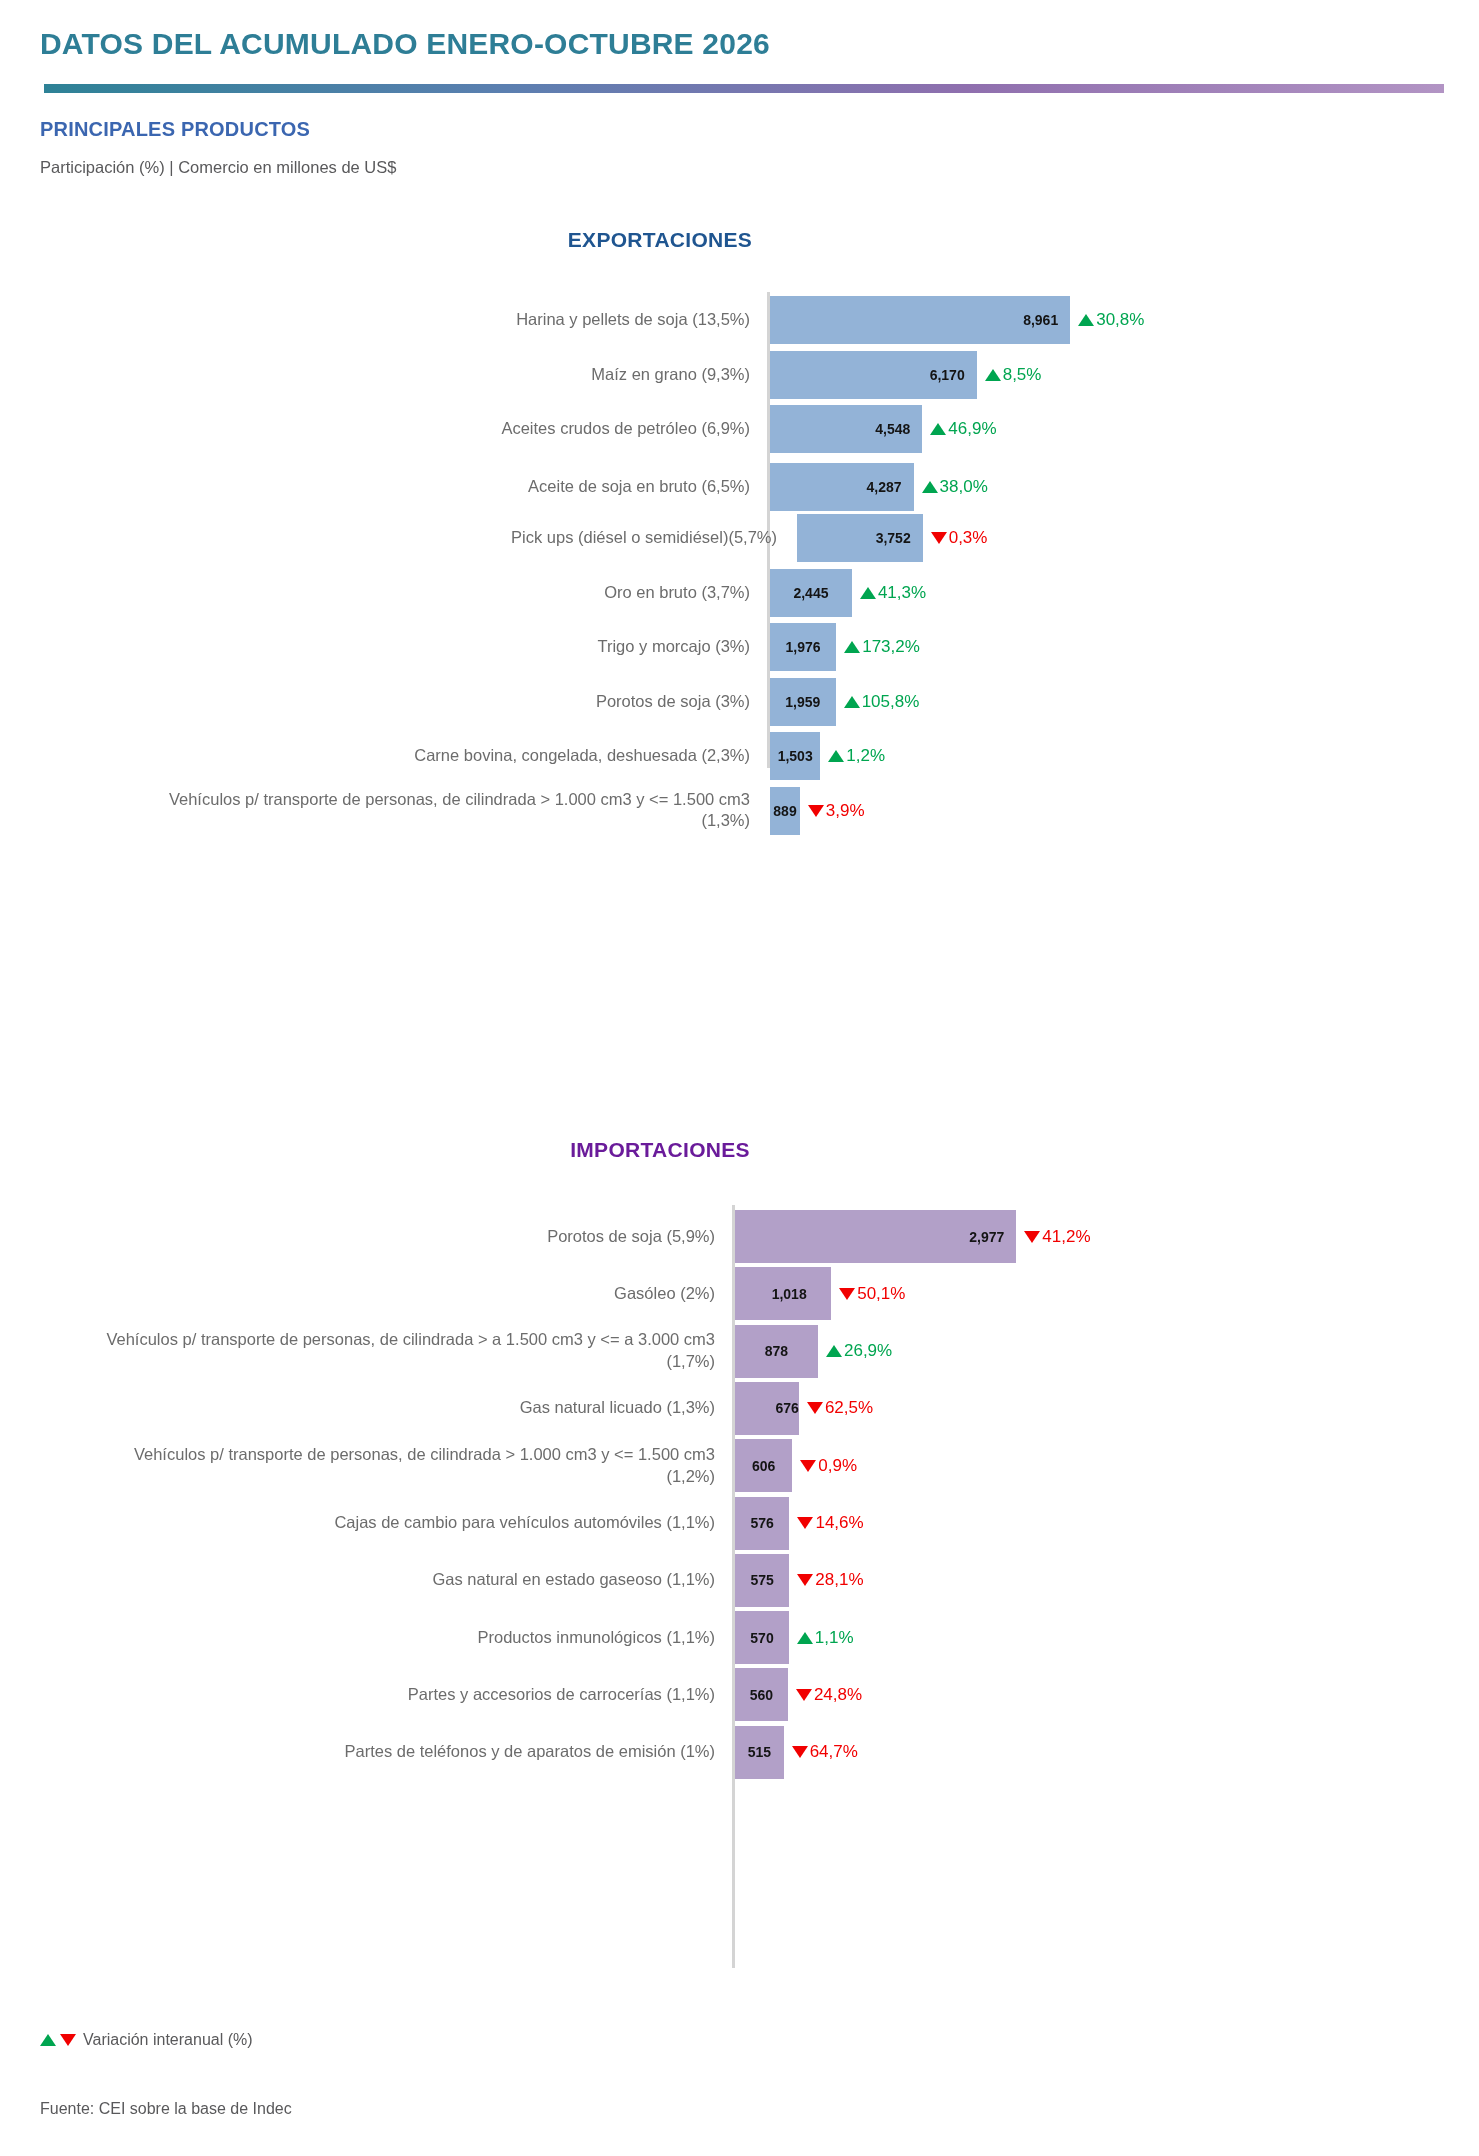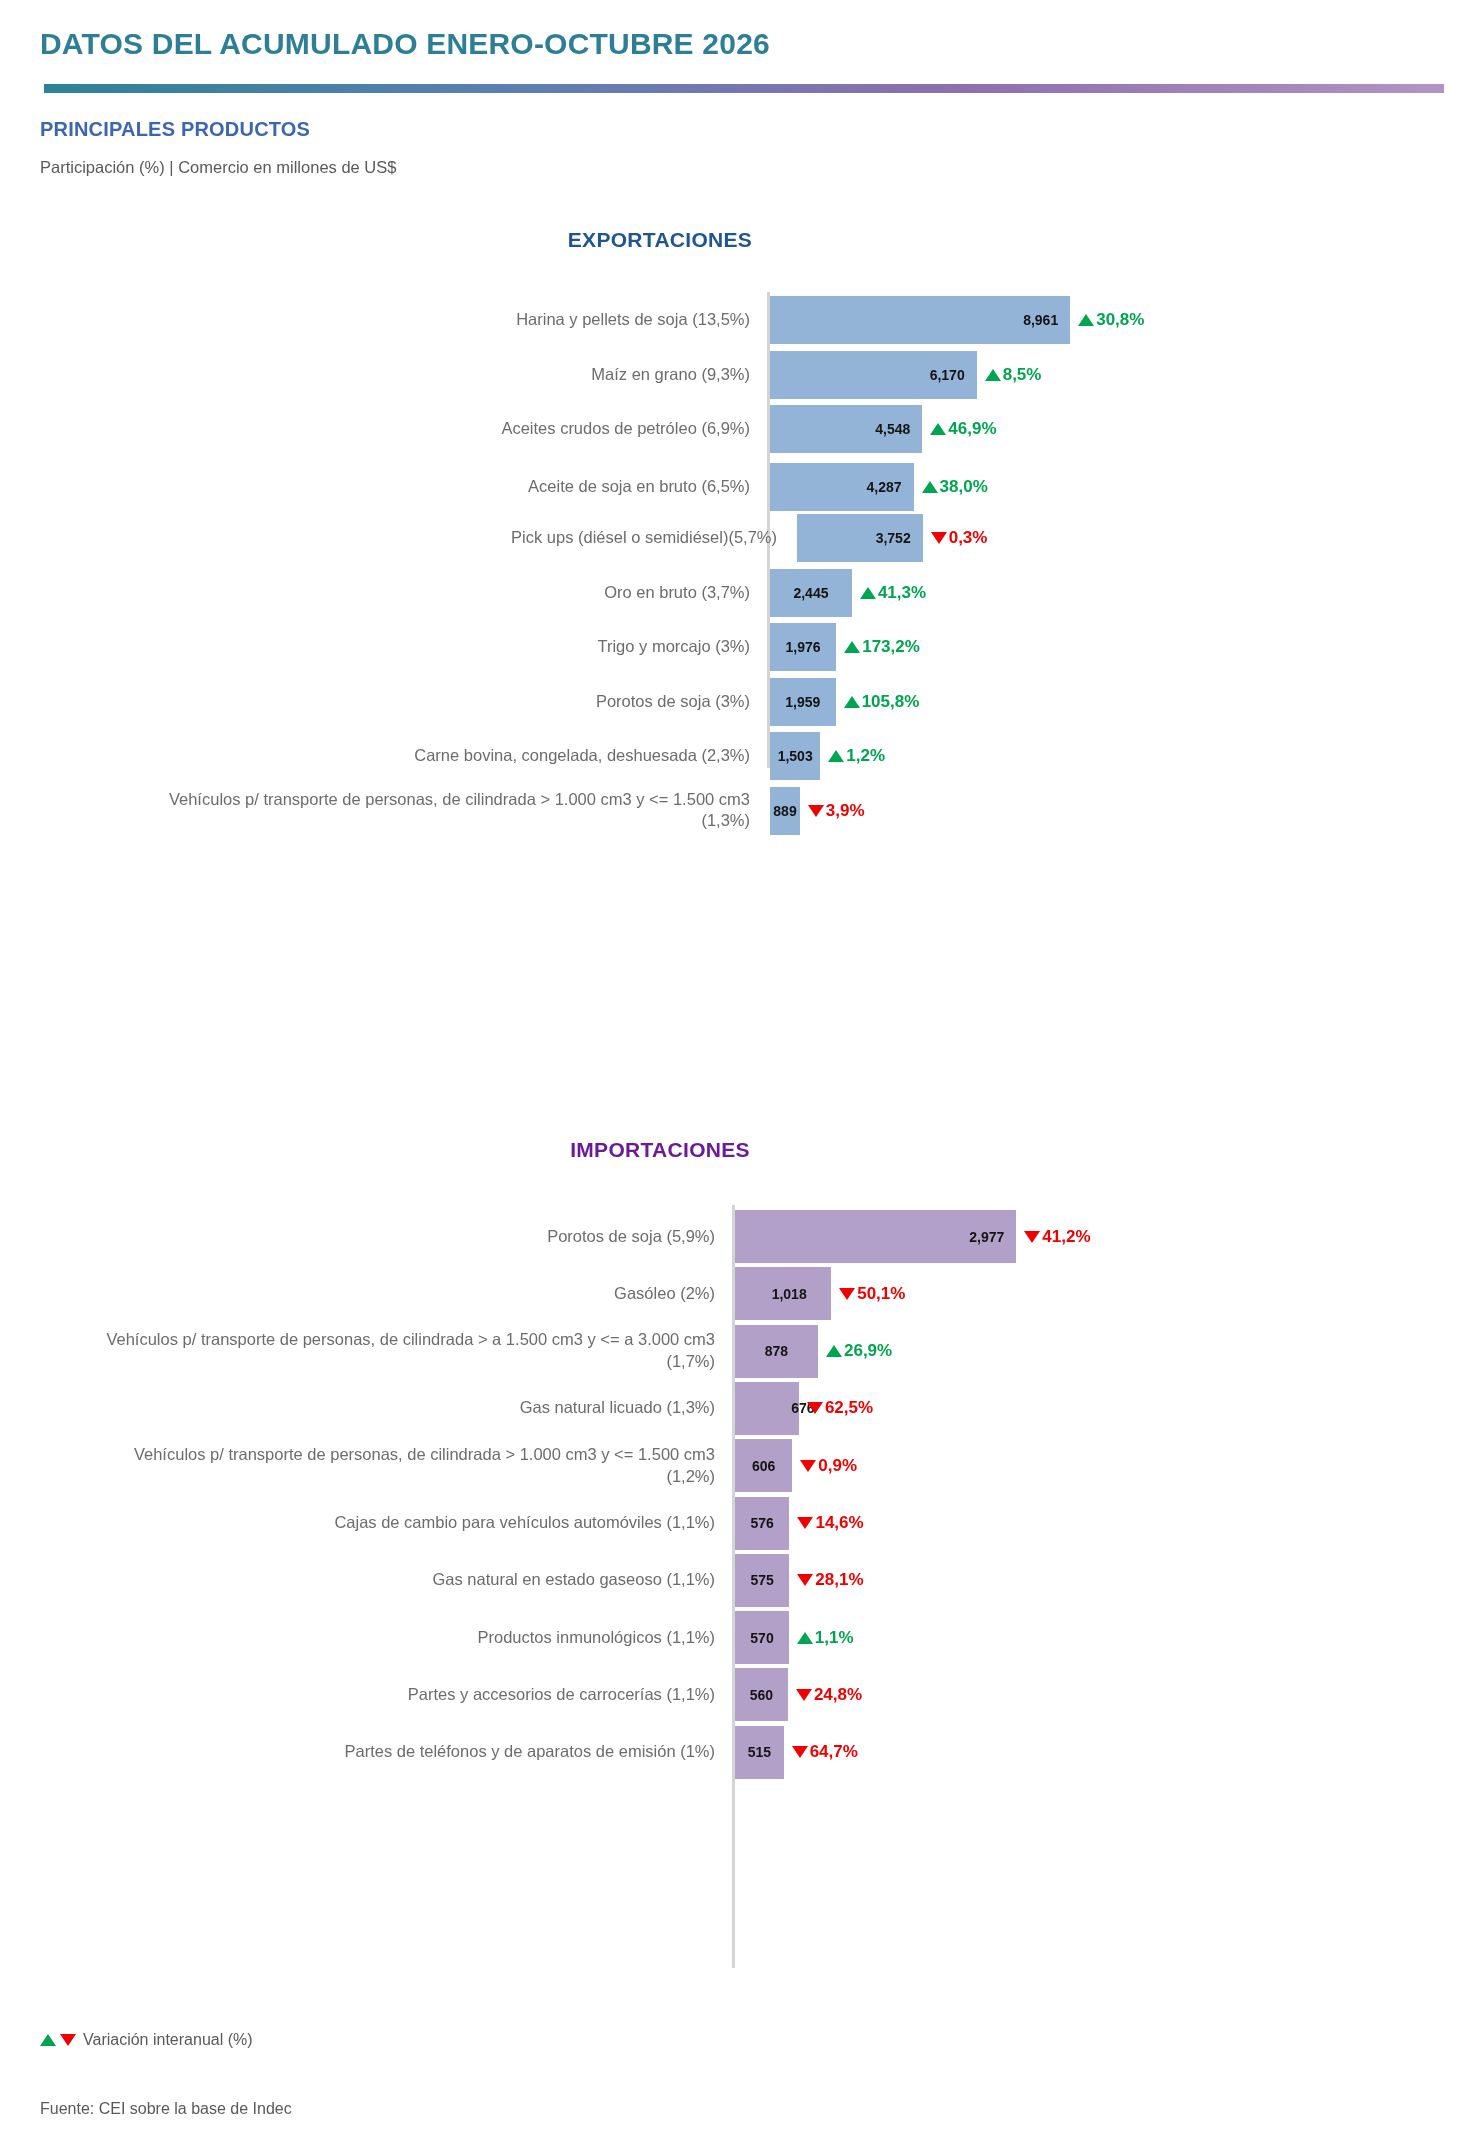--- a/index.html
+++ b/index.html
@@ -56,21 +56,21 @@
 
   .bar{position:absolute;top:0;height:100%;}
   .bar-exp{background:#93b3d7;}
   .bar-imp{background:#b2a0c8;}
 
   .bar-value{
     position:absolute;font-size:14px;font-weight:bold;color:#141414;
     white-space:nowrap;
   }
   .variation{
-    position:absolute;font-size:17px;font-weight:bold;white-space:nowrap;
+    position:absolute;font-size:17px;font-weight:normal;white-space:nowrap;
     display:flex;align-items:center;gap:2px;
   }
   .variation.up{color:#00a550;}
   .variation.down{color:#f10000;}
   .tri{display:inline-block;width:0;height:0;}
   .tri-up{border-left:8px solid transparent;border-right:8px solid transparent;border-bottom:12px solid #00a550;}
   .tri-down{border-left:8px solid transparent;border-right:8px solid transparent;border-top:12px solid #f10000;}
 
   
   .legend{
@@ -218,21 +218,21 @@
           <div class="bar bar-imp" style="left: 735px; width: 82.971px;"></div>
           <div class="bar-value" style="top: 50%; transform: translateY(-50%); left: 735px; width: 82.971px; text-align: center;">878</div>
           <div class="variation up" style="top: 50%; transform: translateY(-50%); left: 825.971px;">
             <span class="tri tri-up"></span>
             <span>26,9%</span>
           </div>
         </div>
         <div class="row" style="top: 176.9px; height: 53px;">
           <div class="row-label" style="top: 50%; transform: translateY(-50%);">Gas natural licuado (1,3%)</div>
           <div class="bar bar-imp" style="left: 735px; width: 63.882px;"></div>
-          <div class="bar-value" style="top: 50%; transform: translateY(-50%); left: 735px; width: 63.882px; text-align: center; padding-left: 36px;">676</div>
+          <div class="bar-value" style="top: 50%; transform: translateY(-50%); left: 735px; width: 63.882px; text-align: right;">676</div>
           <div class="variation down" style="top: 50%; transform: translateY(-50%); left: 806.882px;">
             <span class="tri tri-down"></span>
             <span>62,5%</span>
           </div>
         </div>
         <div class="row" style="top: 234.2px; height: 53px;">
           <div class="row-label" style="top: 50%; transform: translateY(-50%);">Vehículos p/ transporte de personas, de cilindrada  &gt; 1.000 cm3 y &lt;= 1.500 cm3 (1,2%)</div>
           <div class="bar bar-imp" style="left: 735px; width: 57.267px;"></div>
           <div class="bar-value" style="top: 50%; transform: translateY(-50%); left: 735px; width: 57.267px; text-align: center;">606</div>
           <div class="variation down" style="top: 50%; transform: translateY(-50%); left: 800.267px;">

